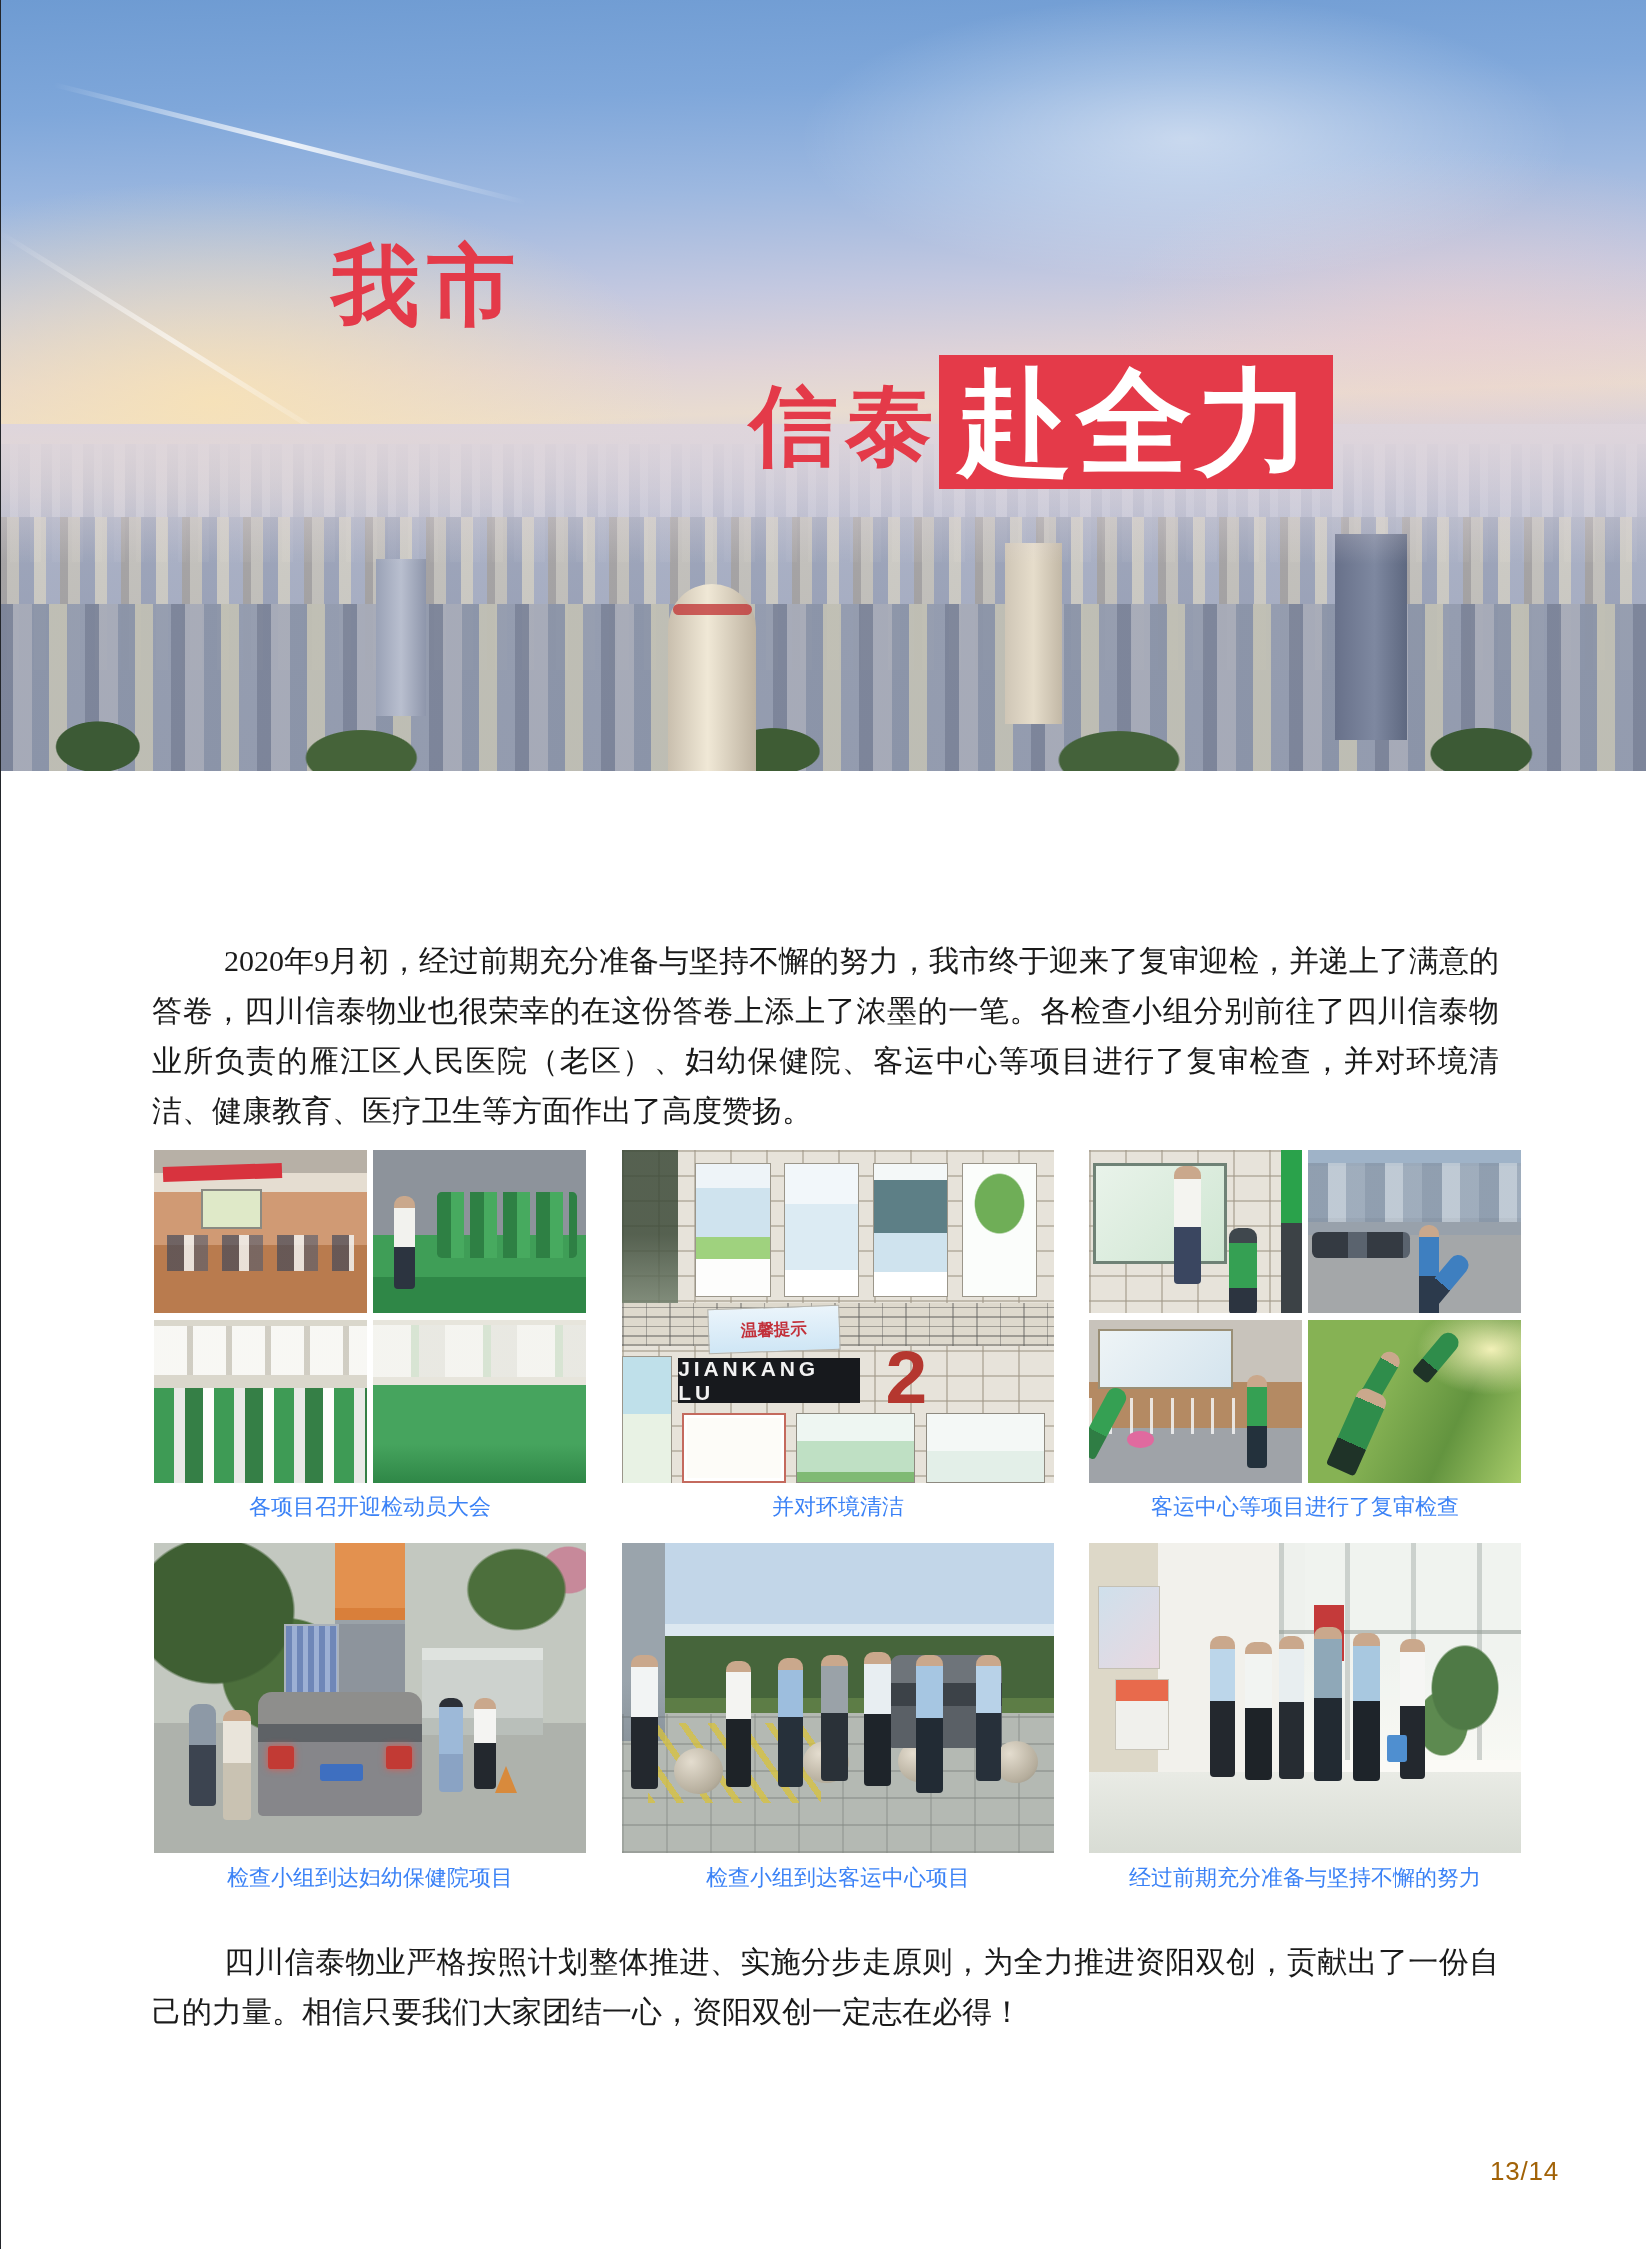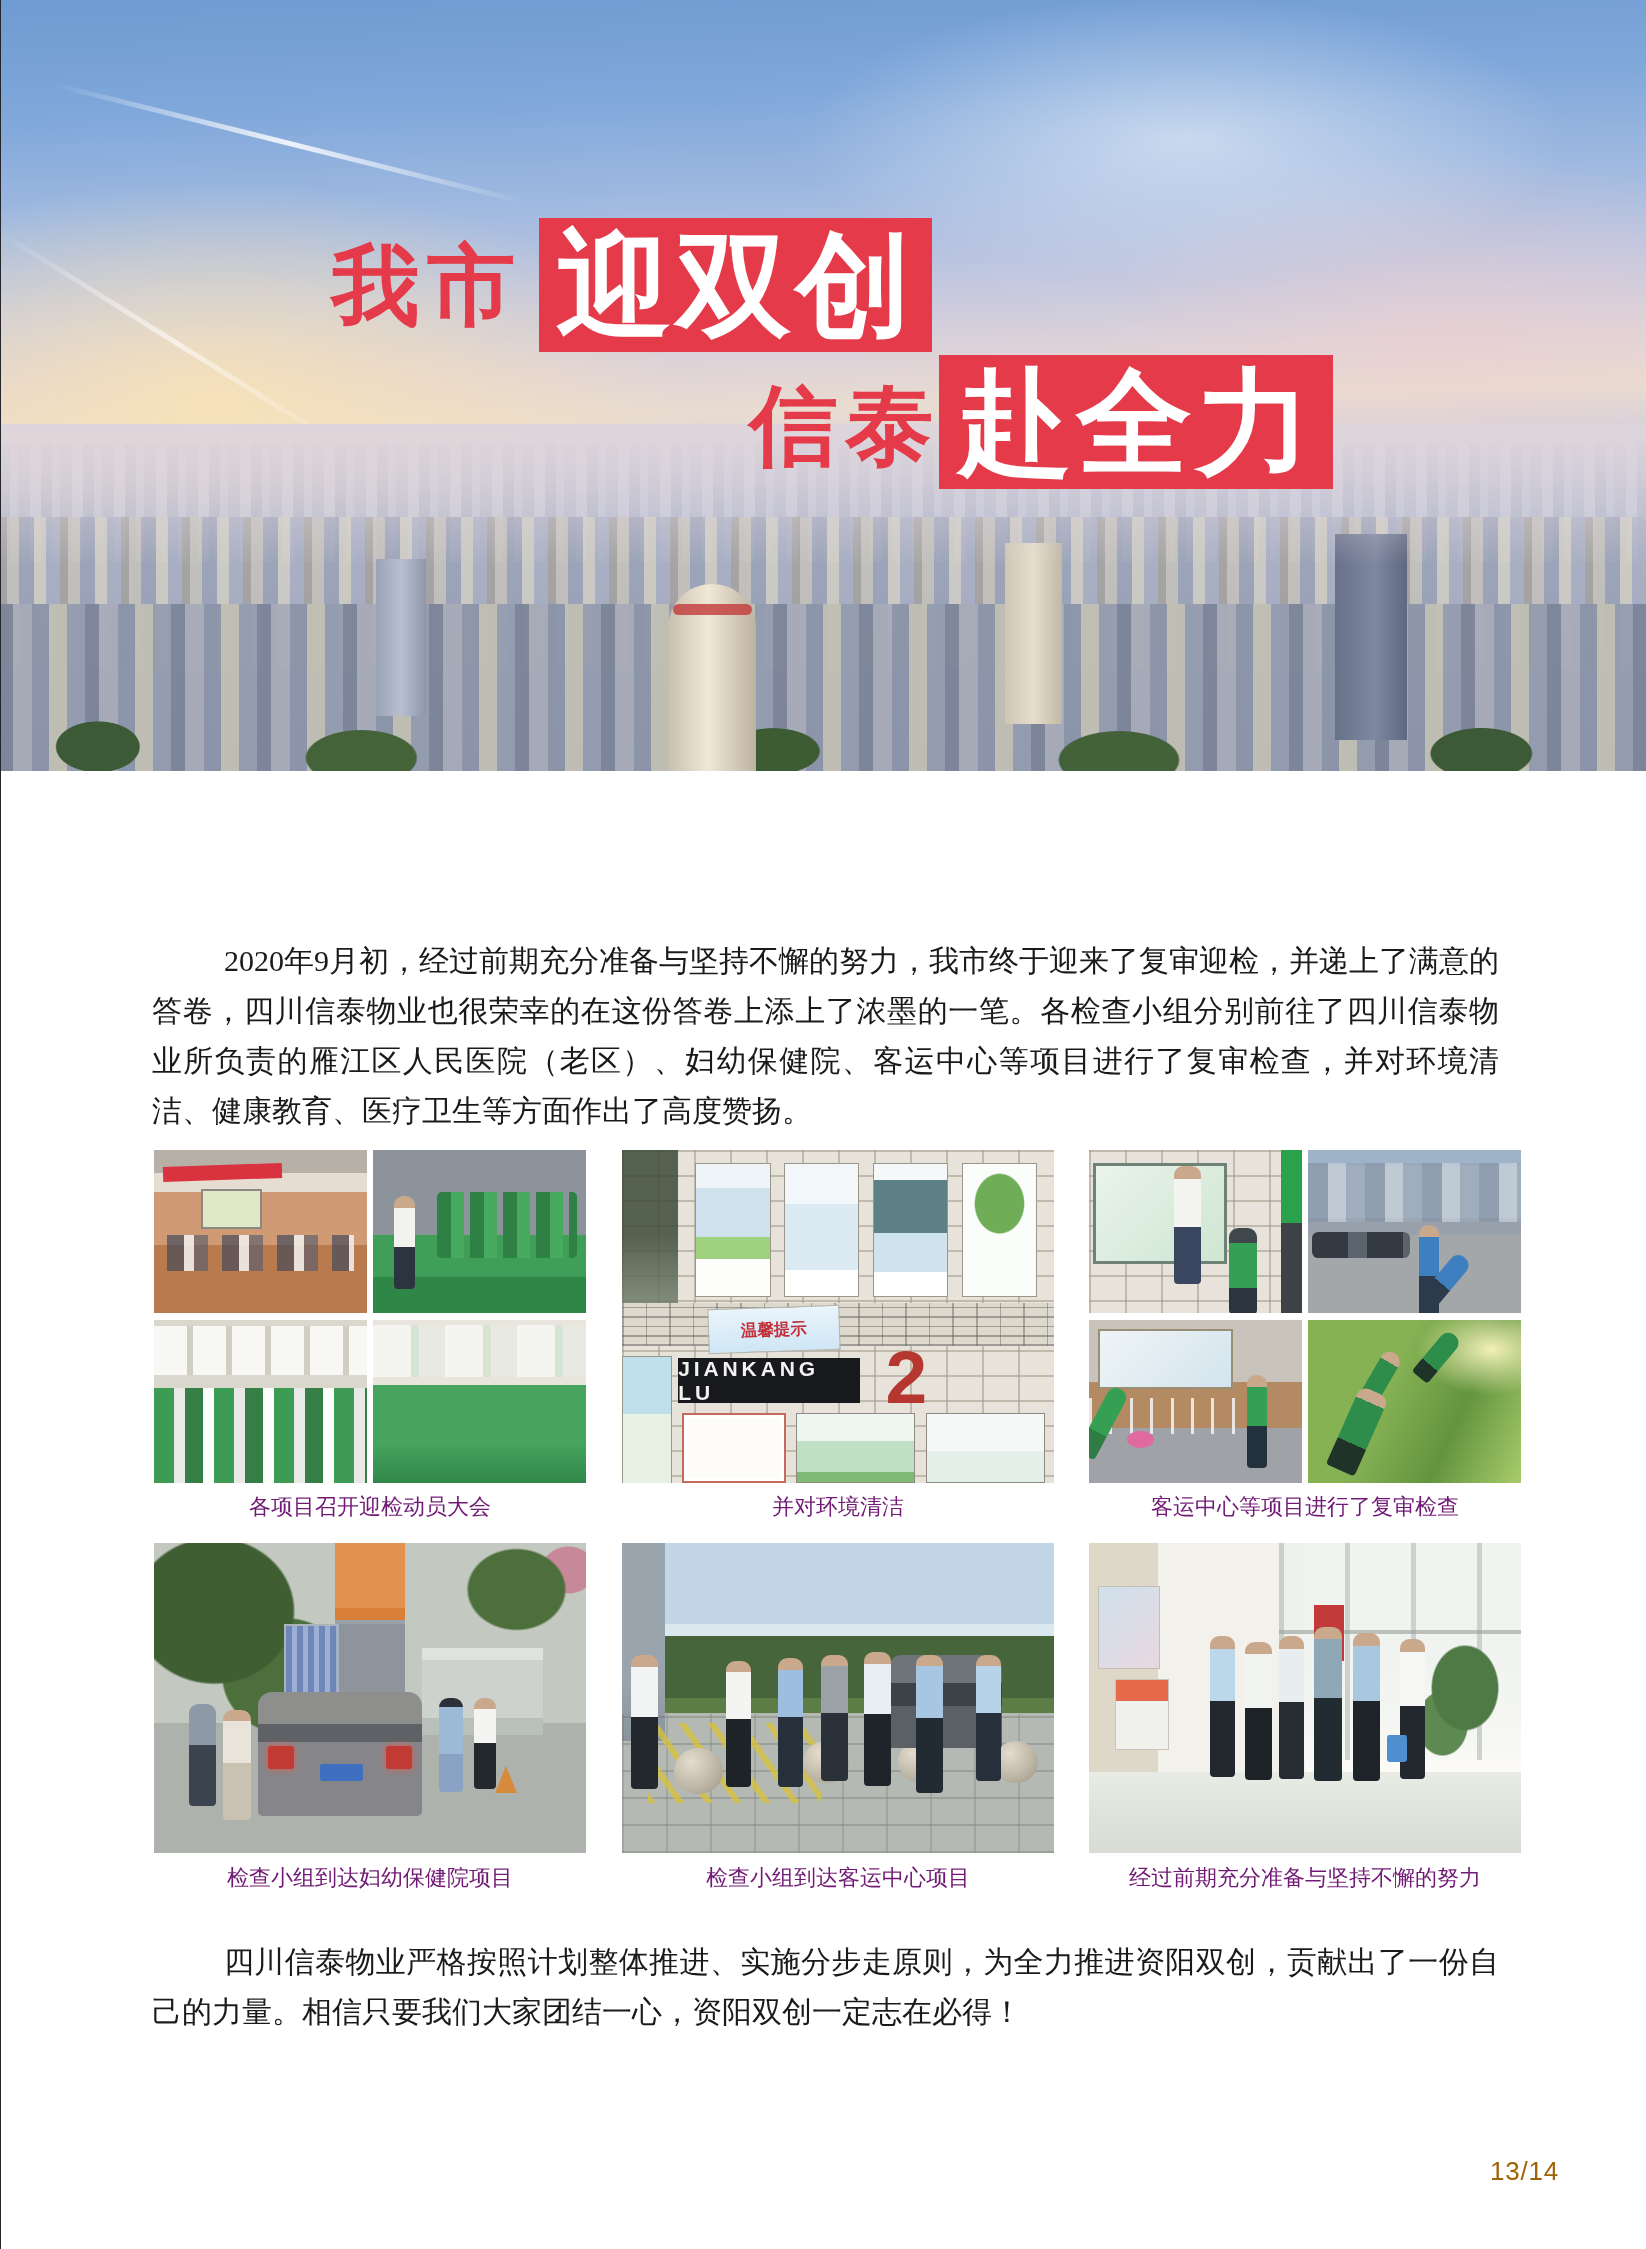--- a/index.html
+++ b/index.html
@@ -48,21 +48,21 @@
   .para{position:absolute;left:151px;width:1347px;color:#1a1a1a;
         font-family:"Liberation Serif",serif;font-size:30px;line-height:50px;
         text-align:justify;text-indent:2.4em;margin:0;}
   .p-intro{top:921px;margin-top:15px;}
   .p-closing{top:1937px;}
 
   
   .ph{position:absolute;overflow:hidden;background:#dcdcd4;}
   .collage{display:grid;grid-template-columns:1fr 1fr;grid-template-rows:1fr 1fr;gap:6.3px;background:#fff;}
   .cell{position:relative;overflow:hidden;}
-  .cap{position:absolute;height:35px;line-height:35px;text-align:center;color:#701a75;font-size:22px;}
+  .cap{position:absolute;height:35px;line-height:35px;text-align:center;color:#3b82f6;font-size:22px;}
   .fig{position:absolute;width:20.4px;height:93px;border-radius:9.4px 9.4px 3.9px 3.9px;}
   .tilewall{background-color:#e7e3da;
     background-image:linear-gradient(rgba(160,152,135,.55) 1.6px, transparent 1.6px),
                      linear-gradient(90deg, rgba(160,152,135,.55) 1.6px, transparent 1.6px);
     background-size:36px 25px;}
   .sphere{position:absolute;border-radius:50%;background:radial-gradient(circle at 35% 30%,#e4ddcf,#b5ad9c 70%,#8f897b);}
 
   .pnum{position:absolute;left:1489px;top:2156px;font-size:26px;color:#a16207;letter-spacing:0.8px;}
 </style>
 </head>
@@ -82,21 +82,20 @@
       <div class="bld" style="left:1006px;bottom:47px;width:57px;height:181px;background:linear-gradient(90deg,#cfc6b6,#e6ddcb 50%,#c2b8a6);"></div>
       <div class="bld" style="left:1336px;bottom:31px;width:72px;height:206px;background:linear-gradient(90deg,#68718a,#7e88a0 55%,#5e6880);"></div>
       <div class="bld" style="left:377px;bottom:55px;width:50px;height:157px;background:linear-gradient(90deg,#9aa2b6,#b9bfcf 50%,#8e96ab);"></div>
       <div class="sk haze"></div>
     </div>
     <div class="tower">
       <div class="tower-band"></div>
     </div>
 
     <div class="t-red" style="left:332px;top:242px;">我市</div>
-    <div class="t-box" style="left:540px;top:218px;width:393px;height:134px;">迎双创</div>
     <div class="t-red" style="left:750px;top:382px;">信泰</div>
     <div class="t-box" style="left:940px;top:355px;width:394px;height:134px;">赴全力</div>
   </div>
 
   <p class="para p-intro">2020年9月初，经过前期充分准备与坚持不懈的努力，我市终于迎来了复审迎检，并递上了满意的答卷，四川信泰物业也很荣幸的在这份答卷上添上了浓墨的一笔。各检查小组分别前往了四川信泰物业所负责的雁江区人民医院（老区）、妇幼保健院、客运中心等项目进行了复审检查，并对环境清洁、健康教育、医疗卫生等方面作出了高度赞扬。</p>
 
   <div class="ph collage" style="left:153px;top:1150px;width:432px;height:333px;">
     <div class="cell" style="background:linear-gradient(180deg,#b7b0a6 0 14%,#e5ddd1 14% 26%,#d09a74 26% 58%,#b97b4e 58% 100%);">
       <div class="a" style="left:4%;top:9%;width:56%;height:9%;background:#d8333e;transform:rotate(-2deg);"></div>
       <div class="a" style="left:22%;top:24%;width:27%;height:22%;background:#dfe9c8;border:2.4px solid #8a8a82;"></div>

